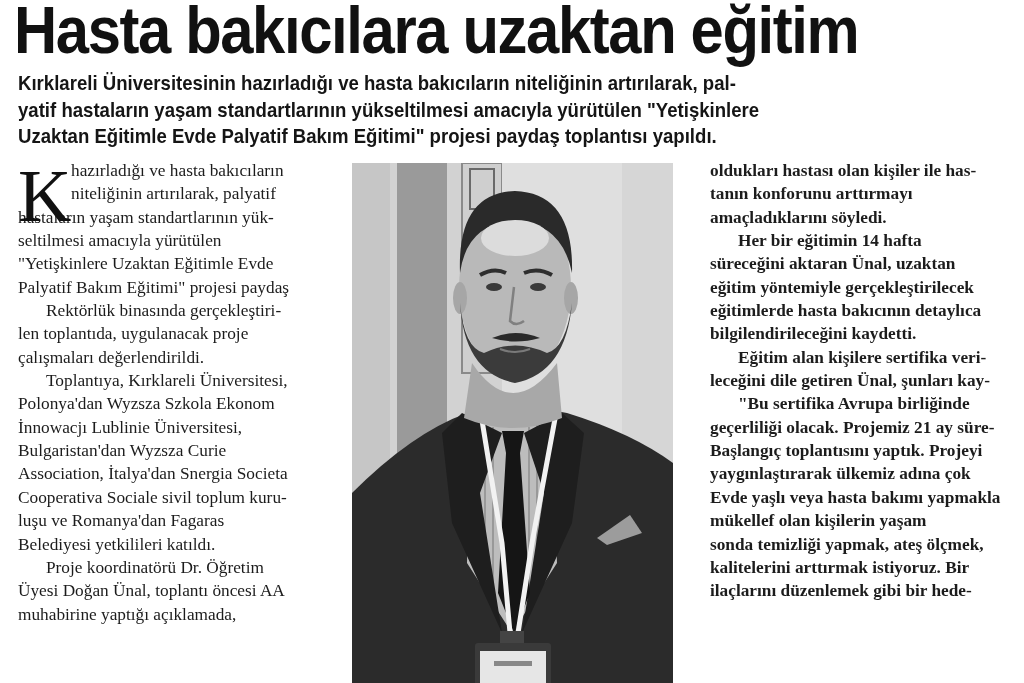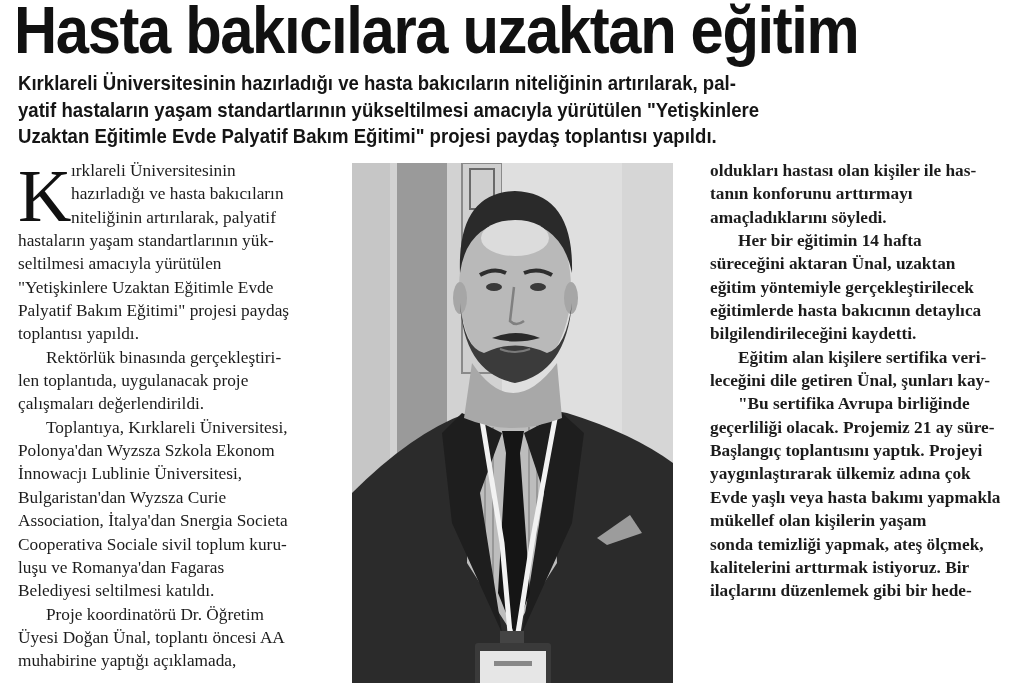--- a/index.html
+++ b/index.html
@@ -45,40 +45,38 @@
 
 <div class="subhead">
   <span>Kırklareli Üniversitesinin hazırladığı ve  hasta bakıcıların niteliğinin artırılarak, pal-</span>
   <span>yatif hastaların yaşam standartlarının yükseltilmesi amacıyla yürütülen "Yetişkinlere</span>
   <span>Uzaktan Eğitimle Evde Palyatif Bakım Eğitimi" projesi paydaş toplantısı yapıldı.</span>
 </div>
 
 <div class="col col-left">
   <div class="dropcap-wrap">
     <span class="dropcap">K</span>
-    <span class="line after-cap">ırklareli Üniversitesinin</span>
     <span class="line after-cap">hazırladığı ve  hasta bakıcıların</span>
     <span class="line after-cap">niteliğinin artırılarak, palyatif</span>
   </div>
   <span class="line">hastaların yaşam standartlarının yük-</span>
   <span class="line">seltilmesi amacıyla yürütülen</span>
   <span class="line">"Yetişkinlere Uzaktan Eğitimle Evde</span>
   <span class="line">Palyatif Bakım Eğitimi" projesi paydaş</span>
-  <span class="line">toplantısı yapıldı.</span>
   <span class="line indent">Rektörlük binasında gerçekleştiri-</span>
   <span class="line">len toplantıda, uygulanacak proje</span>
   <span class="line">çalışmaları değerlendirildi.</span>
   <span class="line indent">Toplantıya, Kırklareli Üniversitesi,</span>
   <span class="line">Polonya'dan Wyzsza Szkola Ekonom</span>
   <span class="line">İnnowacjı Lublinie Üniversitesi,</span>
   <span class="line">Bulgaristan'dan Wyzsza Curie</span>
   <span class="line">Association, İtalya'dan Snergia Societa</span>
   <span class="line">Cooperativa Sociale sivil toplum kuru-</span>
   <span class="line">luşu ve Romanya'dan Fagaras</span>
-  <span class="line">Belediyesi seltilmesi katıldı.</span>
+  <span class="line">Belediyesi yetkilileri katıldı.</span>
   <span class="line indent">Proje koordinatörü Dr. Öğretim</span>
   <span class="line">Üyesi Doğan Ünal, toplantı öncesi AA</span>
   <span class="line">muhabirine yaptığı açıklamada,</span>
 </div>
 
 <div class="photo">
   <svg width="321" height="520" viewBox="0 0 321 520" xmlns="http://www.w3.org/2000/svg">
 
     <rect x="0" y="0" width="321" height="520" fill="#d2d2d2"></rect>
     <rect x="0" y="0" width="38" height="520" fill="#c6c6c6"></rect>

